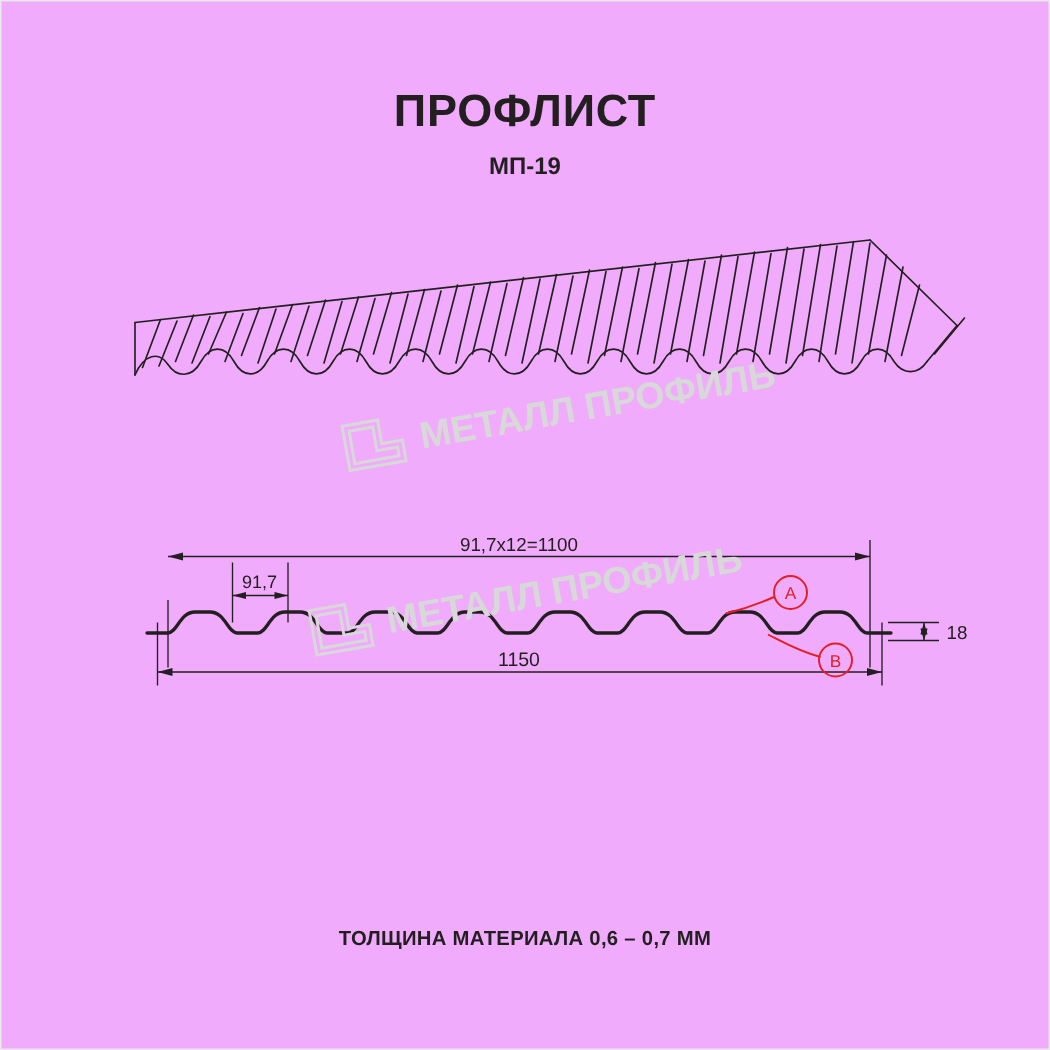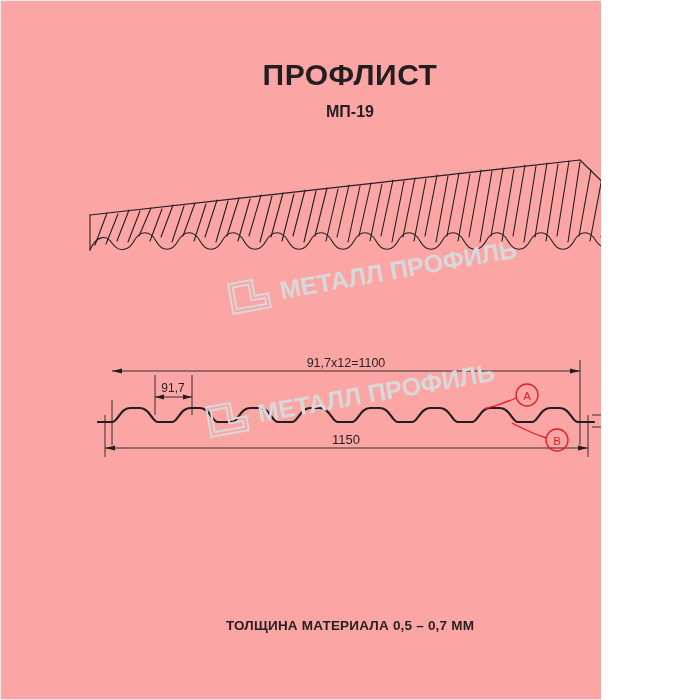--- a/index.html
+++ b/index.html
@@ -6,23 +6,23 @@
     margin: 0;
     padding: 0;
     background: #ffffff;
   }
   body {
     font-family: "Liberation Sans", sans-serif;
     color: #231f20;
   }
   #page {
     position: relative;
-    width: 601px;
+    width: 700px;
     height: 700px;
-    background: #fca5a5;
+    background: #f0abfc;
     overflow: hidden;
   }
   .border-frame {
     position: absolute;
     left: 0;
     top: 0;
     width: 700px;
     height: 700px;
     box-sizing: border-box;
     border: 1px solid #e9e9e9;
@@ -287,15 +287,15 @@
       <g transform="rotate(-10 150 26)">
         <g fill="none" stroke="#d8d8d8" stroke-width="2">
           <path d="M6 14 L6 44 L44 44 L44 30 L30 30 L30 14 Z"></path>
           <path d="M10 18 L26 18 L26 34 L40 34 L40 40 L10 40 Z"></path>
         </g>
         <text x="56" y="38" font-size="25" font-weight="bold" fill="#d8d8d8">МЕТАЛЛ ПРОФИЛЬ</text>
       </g>
     </svg>
   </div>
 
-  <div class="footer-note">ТОЛЩИНА МАТЕРИАЛА 0,5 – 0,7 ММ</div>
+  <div class="footer-note">ТОЛЩИНА МАТЕРИАЛА 0,6 – 0,7 ММ</div>
 
 </div>
 
 </body></html>

